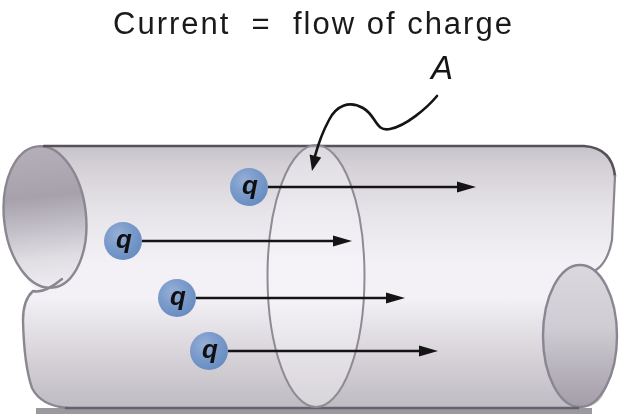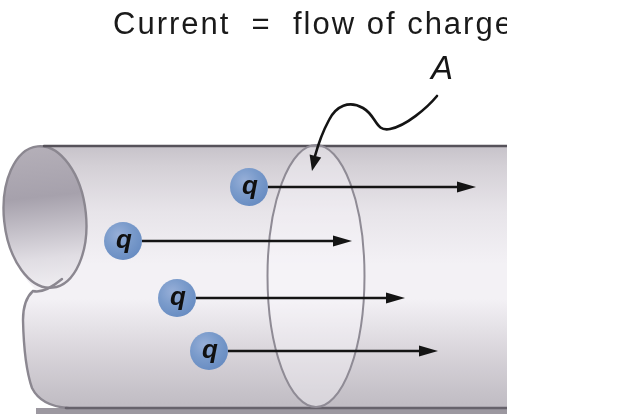--- a/index.html
+++ b/index.html
@@ -1,18 +1,18 @@
 <!DOCTYPE html>
 <html><head>
 <meta charset="utf-8">
 <style>
   html,body{margin:0;padding:0;background:#ffffff;}
   #stage{
     position:relative;
-    width:507px;height:414px;
+    width:625px;height:414px;
     overflow:hidden;
     background:#ffffff;
     font-family:"Liberation Sans", sans-serif;
   }
   #wire-svg{position:absolute;left:0;top:0;}
   .figure-title{
     position:absolute;
     left:113px;top:6px;
     font-size:31px;
     letter-spacing:2px;

